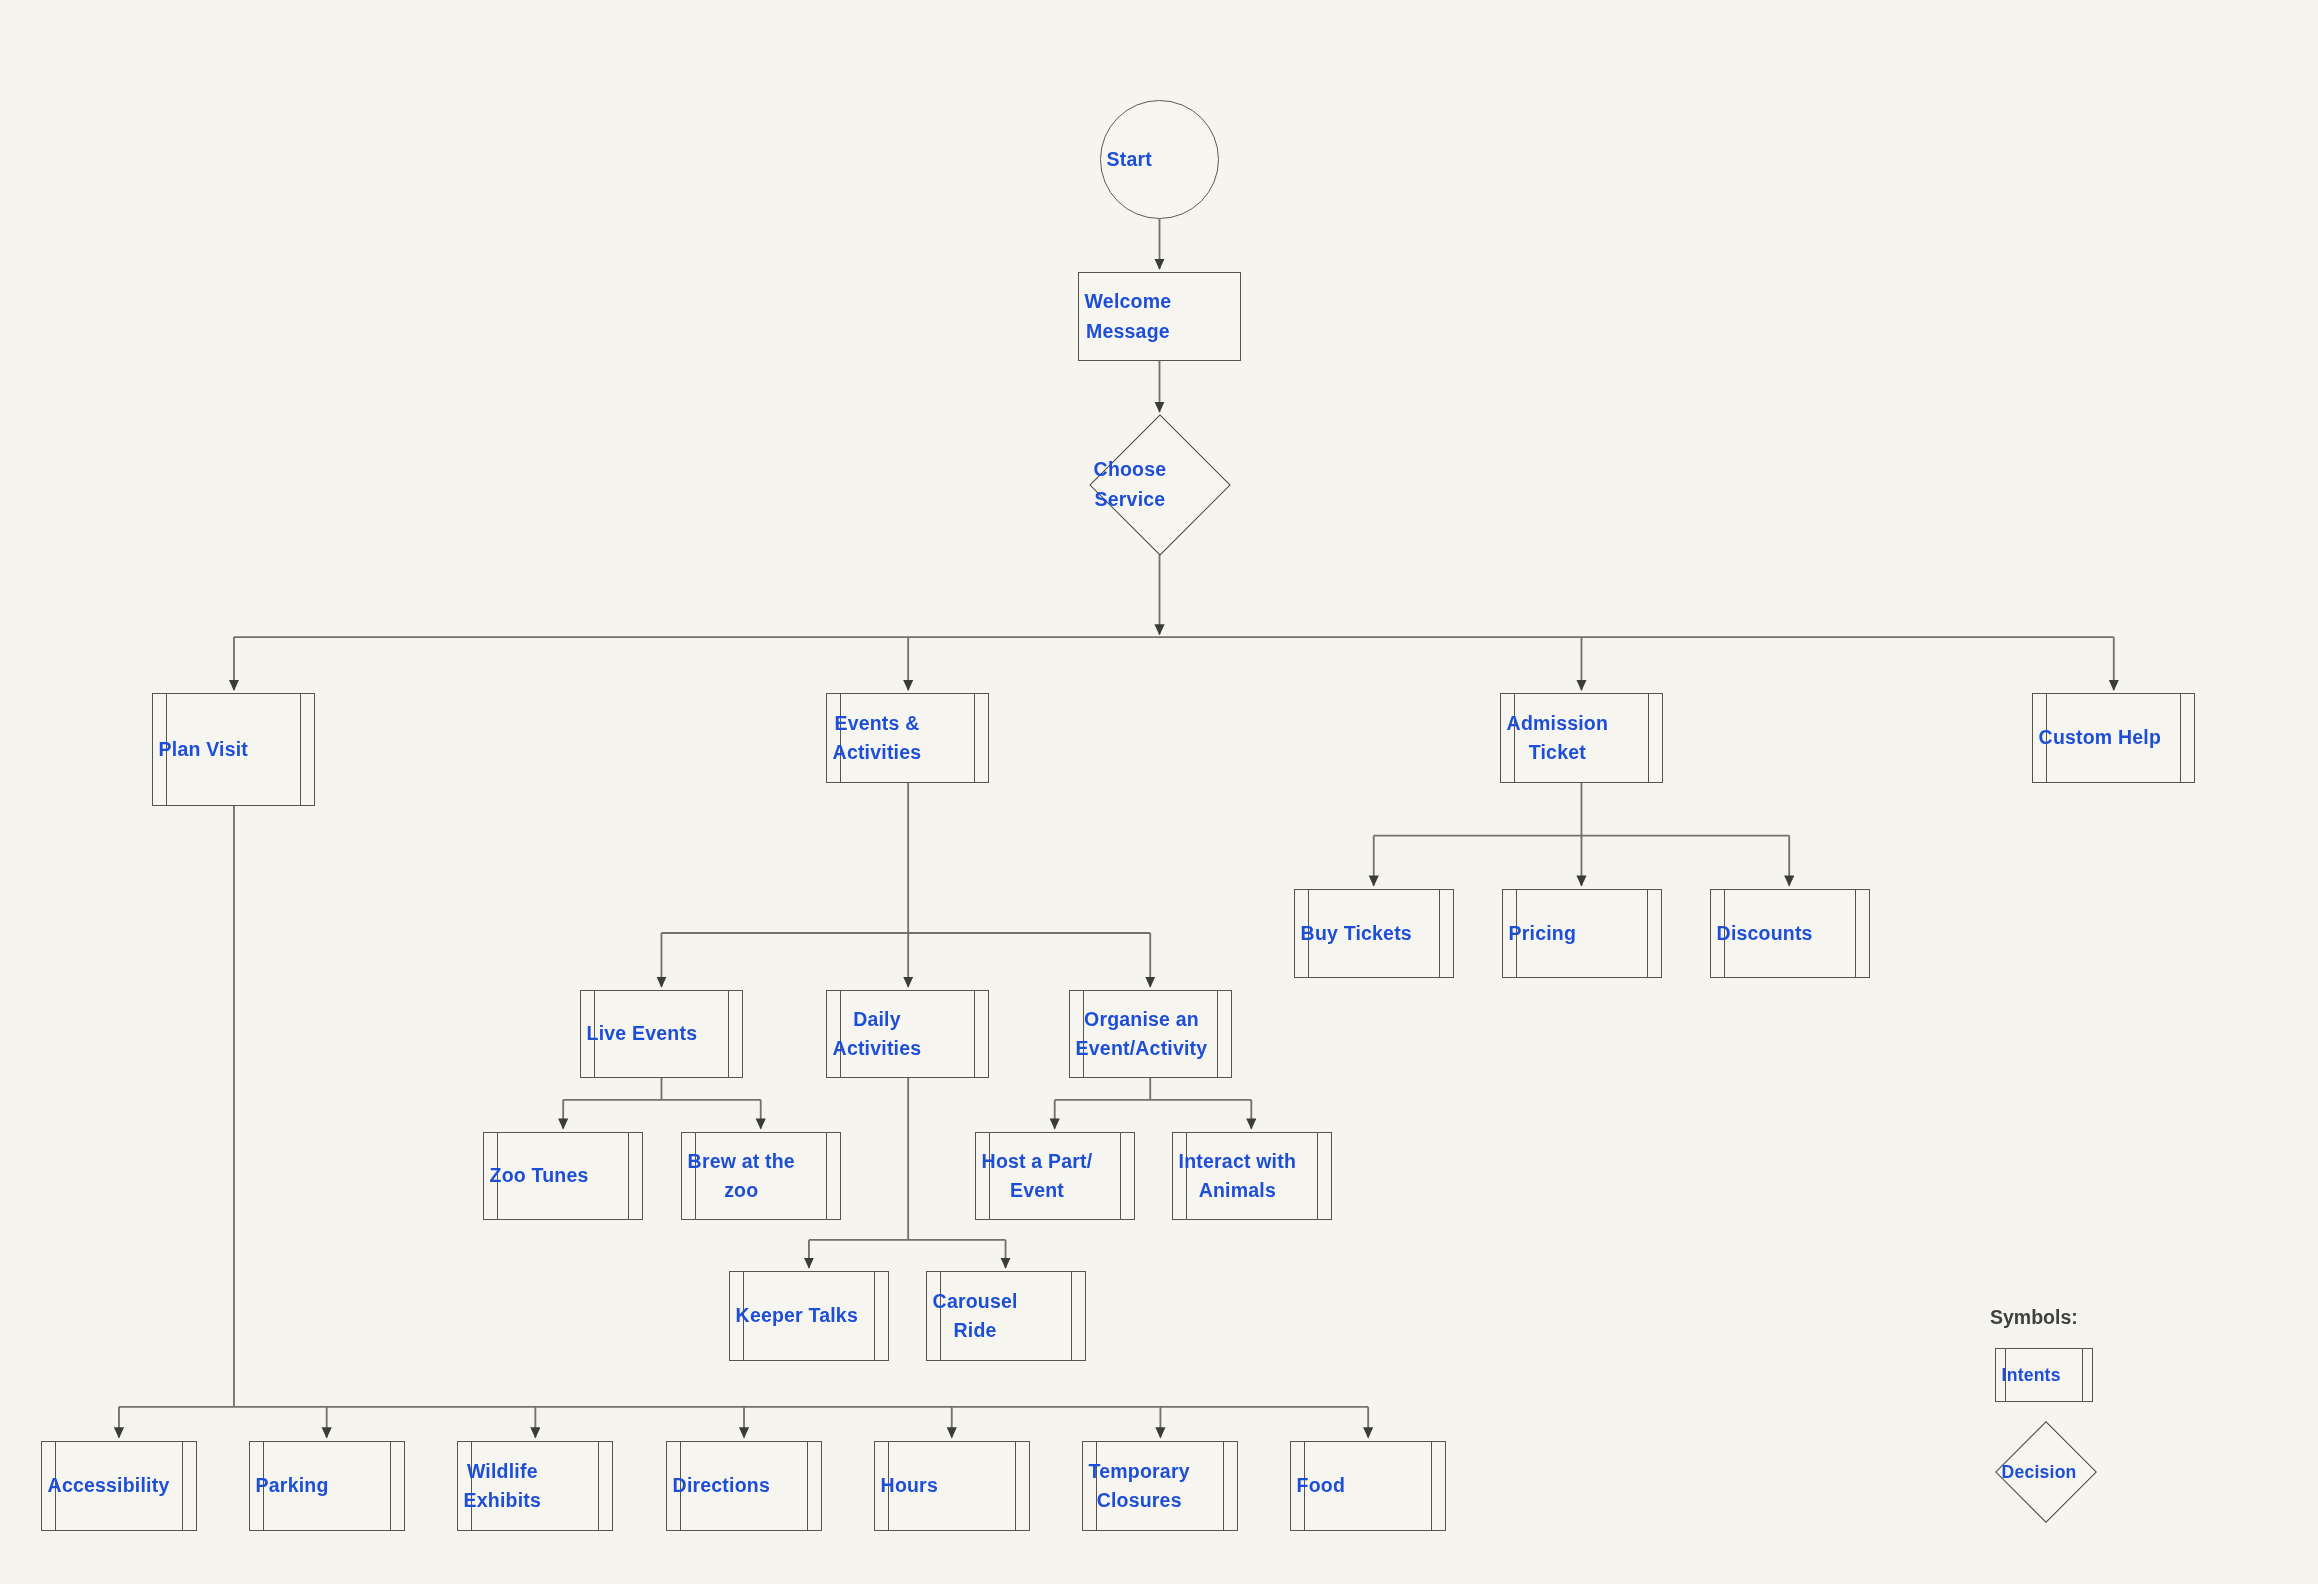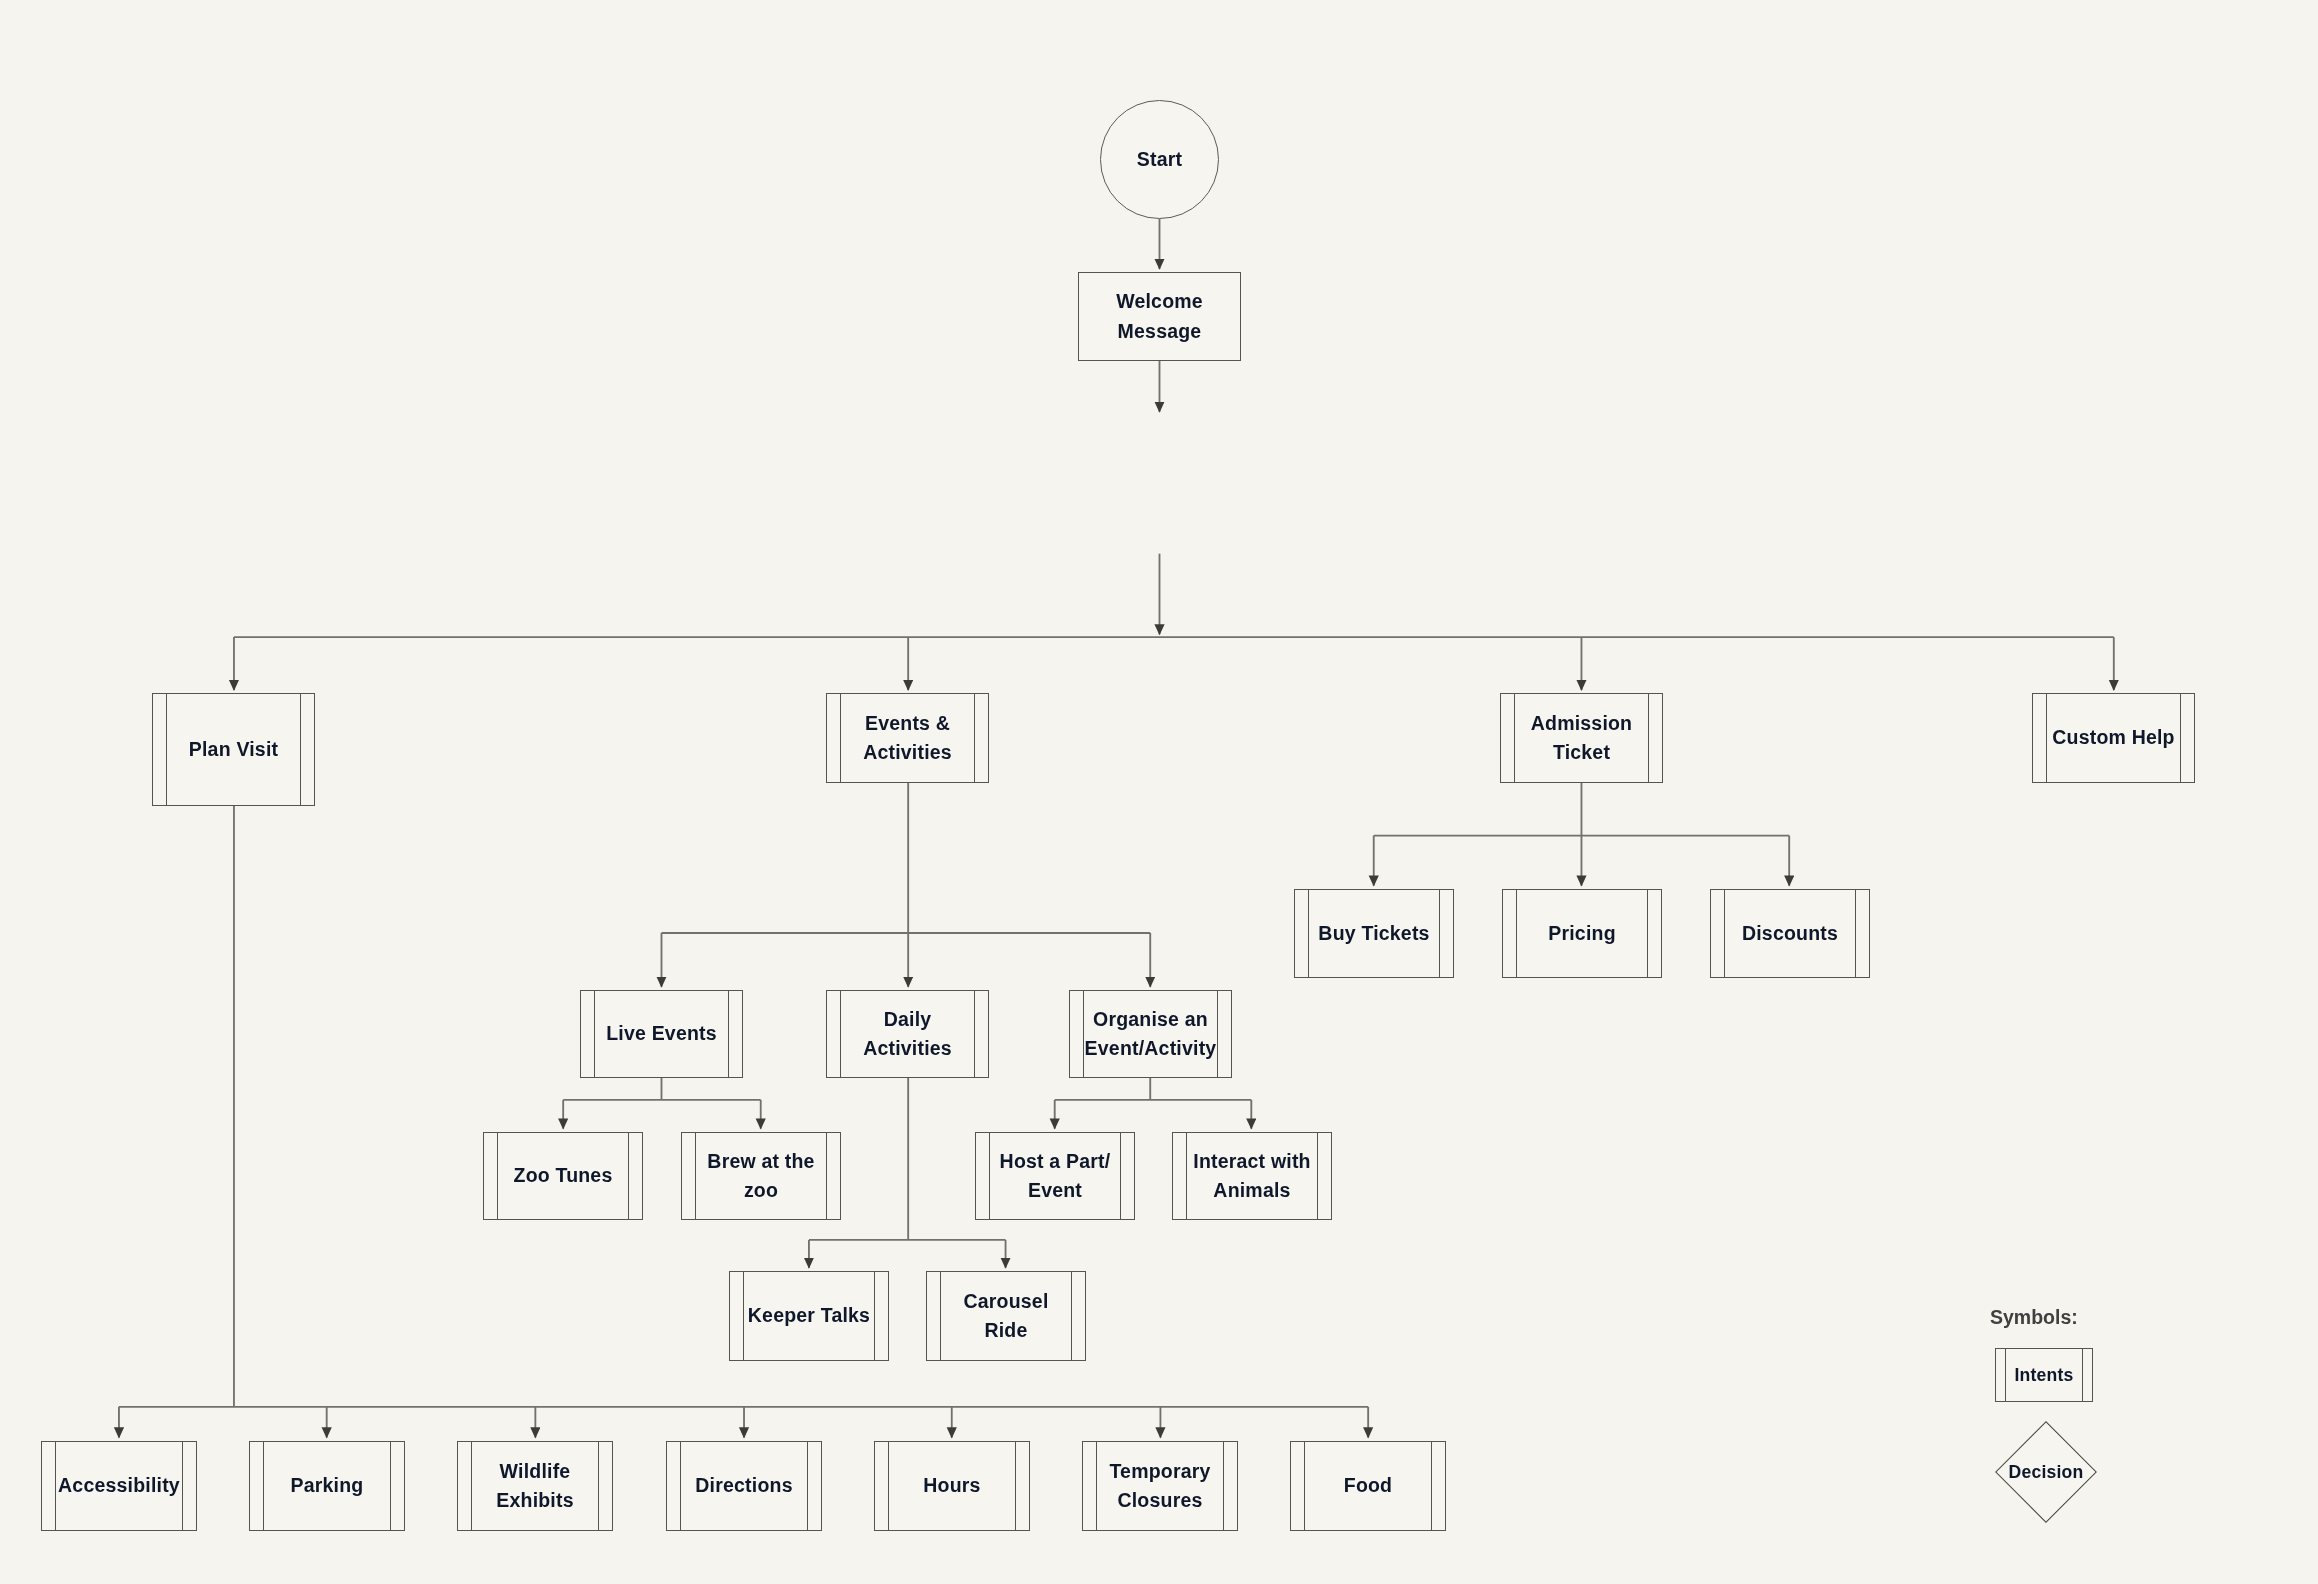--- a/index.html
+++ b/index.html
@@ -24,26 +24,26 @@
     letter-spacing:0.3px;
   }
   svg.connectors{
     position:absolute;
     left:0; top:0;
   }
   .node{
     position:absolute;
     display:flex;
     align-items:center;
-    justify-content:center;
+    justify-content:flex-start;
     text-align:center;
     font-size:19.5px;
     font-weight:bold;
     line-height:1.5;
-    color:#0f172a;
+    color:#1d4ed8;
     white-space:pre-line;
     letter-spacing:0.2px;
     box-sizing:border-box;
   }
   .node.process,.node.intent{
     border:1.5px solid #55554e;
     background:#f6f5ef;
   }
   .node.start{
     border:1.5px solid #5c5c55;
@@ -138,20 +138,25 @@
 
   <div class="node start" style="left:1100px;top:100px;width:119px;height:119px">
     <span class="nlabel">Start</span>
   </div>
 
   <div class="node process" style="left:1078px;top:272px;width:163px;height:89px">
     <span class="nlabel">Welcome
 Message</span>
   </div>
 
+  <div class="node decision" style="left:1088px;top:415px;width:143px;height:139px">
+    <span class="diamond-shape" style="width:98px;height:98px"></span>
+    <span class="nlabel">Choose
+Service</span>
+  </div>
 
   <div class="node intent" style="left:152px;top:693px;width:163px;height:113px">
     <span class="intent-bars"></span>
     <span class="nlabel">Plan Visit</span>
   </div>
   <div class="node intent" style="left:826px;top:693px;width:163px;height:90px">
     <span class="intent-bars"></span>
     <span class="nlabel">Events &amp;
 Activities</span>
   </div>

